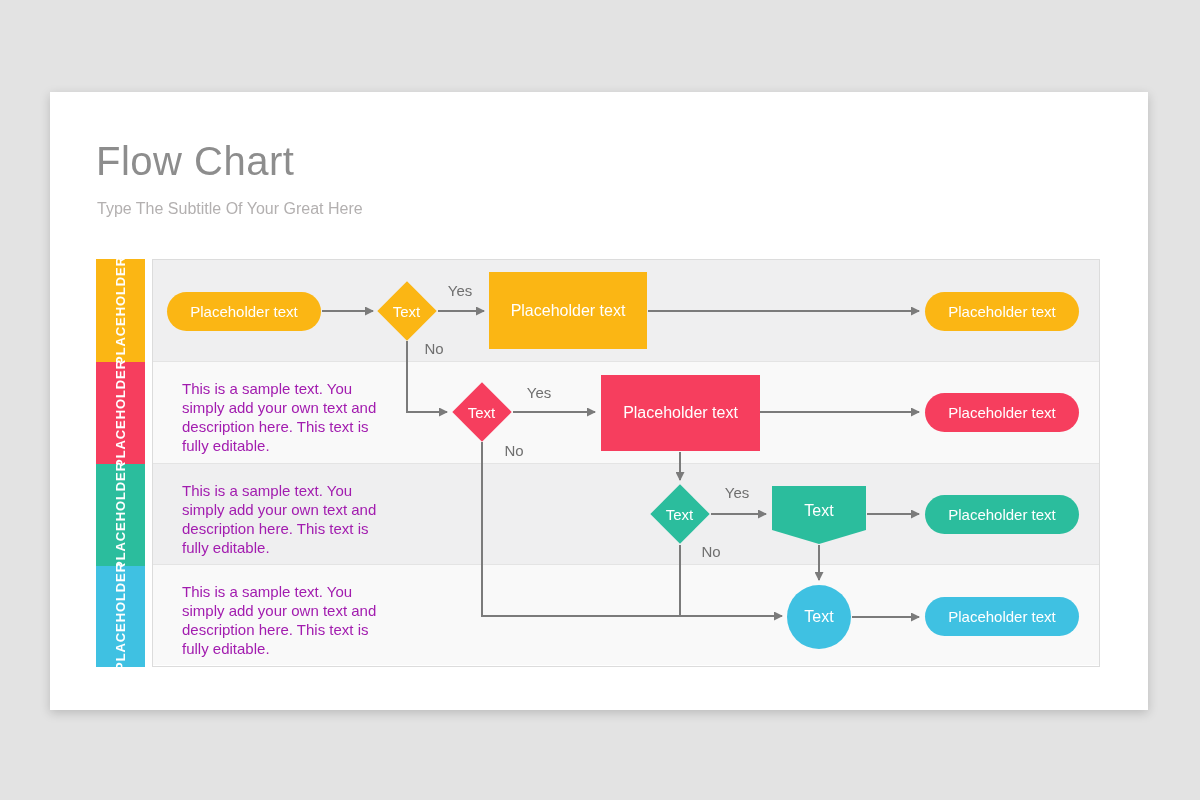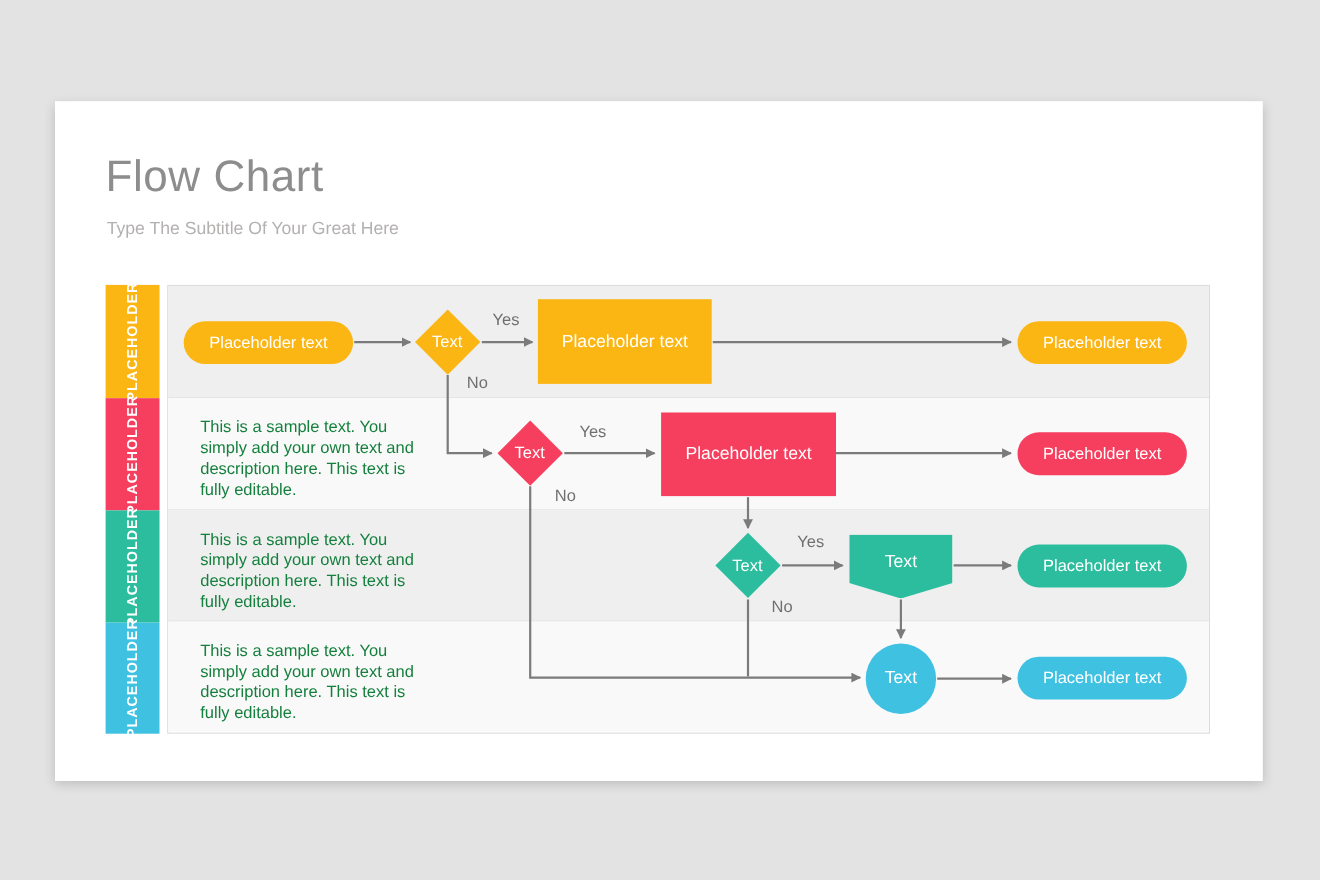--- a/index.html
+++ b/index.html
@@ -15,21 +15,21 @@
   .rowbg.r1{height:102px;border-bottom:1px solid #e4e4e4;}
   .rowbg.r2{height:102px;border-bottom:1px solid #e4e4e4;}
   .rowbg.r3{height:101px;border-bottom:1px solid #e4e4e4;}
   .rowbg.r4{height:100px;}
   .strip{position:absolute;left:96px;width:49px;display:flex;align-items:center;justify-content:center;}
   .strip-label{transform:rotate(-90deg);white-space:nowrap;color:#ffffff;font-size:13px;font-weight:bold;letter-spacing:0.9px;}
   .s1{top:259px;height:103px;background:#FBB614;}
   .s2{top:362px;height:102px;background:#F63E5E;}
   .s3{top:464px;height:102px;background:#2BBD9D;}
   .s4{top:566px;height:101px;background:#3FC1E2;}
-  .desc{position:absolute;left:182px;width:220px;font-size:15px;line-height:19px;color:#15803d;white-space:pre-line;}
+  .desc{position:absolute;left:182px;width:220px;font-size:15px;line-height:19px;color:#a21caf;white-space:pre-line;}
   .d2{top:379px;} .d3{top:481px;} .d4{top:582px;}
   .shape{position:absolute;display:flex;align-items:center;justify-content:center;color:#ffffff;}
   .pill{width:154px;height:39px;border-radius:20px;font-size:15px;}
   .c-yellow{background:#FBB614;} .c-pink{background:#F63E5E;} .c-teal{background:#2BBD9D;} .c-cyan{background:#3FC1E2;}
   .procbox{font-size:16px;}
   .rect1{left:489px;top:272px;width:158px;height:77px;}
   .rect2{left:601px;top:375px;width:159px;height:76px;}
   .diamond{width:42px;height:42px;transform:rotate(45deg);}
   .diamond span{transform:rotate(-45deg);font-size:15px;}
   .dm1{left:386px;top:290px;} .dm2{left:461px;top:391px;} .dm3{left:659px;top:493px;}

